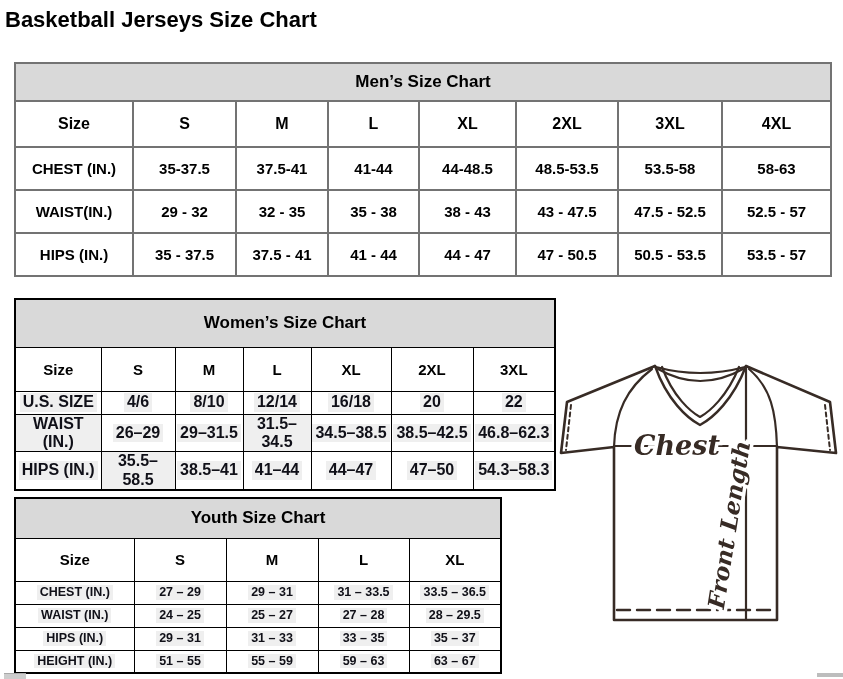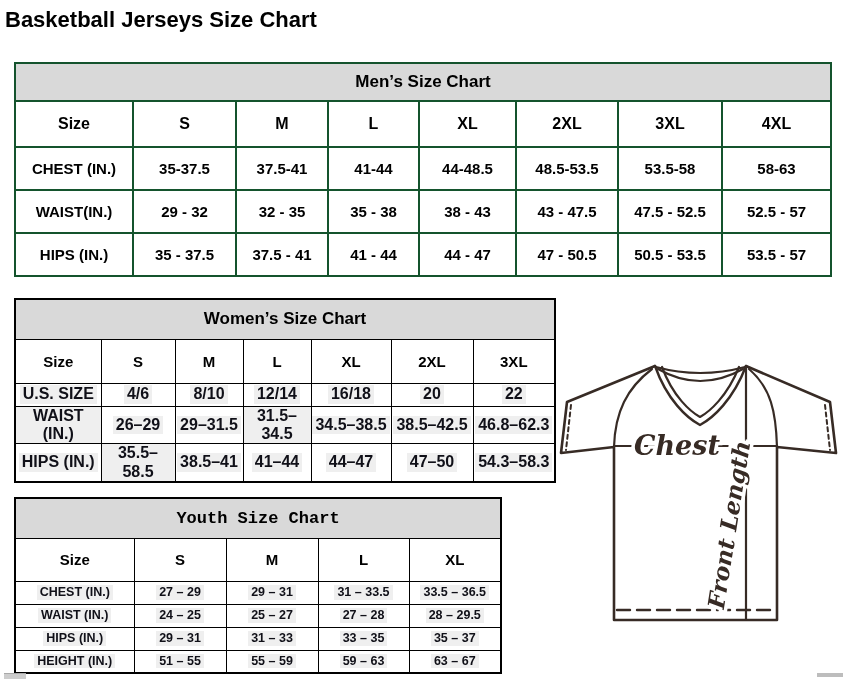--- a/index.html
+++ b/index.html
@@ -16,36 +16,36 @@
   table.sizes {
     position:absolute; border-collapse:collapse; table-layout:fixed;
     background:#fff;
   }
   table.sizes td, table.sizes th { text-align:center; vertical-align:middle; overflow:hidden; }
   tr.banner td {
     background:#d9d9d9; font-weight:bold; font-size:17px; color:#000;
   }
   
   #mens-table { left:14px; top:62px; width:816px; }
-  #mens-table td { border:2px solid #14532d; font-weight:bold; }
+  #mens-table td { border:2px solid #737373; font-weight:bold; }
   #mens-table tr.banner td { height:38px; }
   #mens-table tr.size-row td { height:46px; font-size:16px; }
   #mens-table tr.data-row td { height:43px; font-size:15px; }
   
   #womens-table { left:14px; top:298px; width:540px; }
   #womens-table td { border:1px solid #000; font-weight:bold; }
   #womens-table { border:2px solid #000; }
-  #womens-table tr.banner td { height:40px; }
+  #womens-table tr.banner td { height:48px; }
   #womens-table tr.size-row td { height:44px; font-size:15px; }
   #womens-table tr.data-row td { height:23px; font-size:16px; color:#101018; }
   
   #youth-table { left:14px; top:497px; width:486px; }
   #youth-table td { border:1px solid #000; font-weight:bold; }
   #youth-table { border:2px solid #000; }
-  #youth-table tr.banner td { height:40px;font-family:Liberation Mono, monospace; }
+  #youth-table tr.banner td { height:40px; }
   #youth-table tr.size-row td { height:43px; font-size:15px; }
   #youth-table tr.data-row td { height:23px; font-size:12.5px; color:#101018; }
   
   .hl { background:#efefef; padding:0 3px; display:inline-block; line-height:1.15; }
   
   #jersey { position:absolute; left:553px; top:360px; width:290px; height:302px; }
   
   #frag-left {
     position:absolute; left:4px; top:673px; width:22px; height:6px;
     background:#cdcdcd; border-top:1px solid #a9a9a9;

